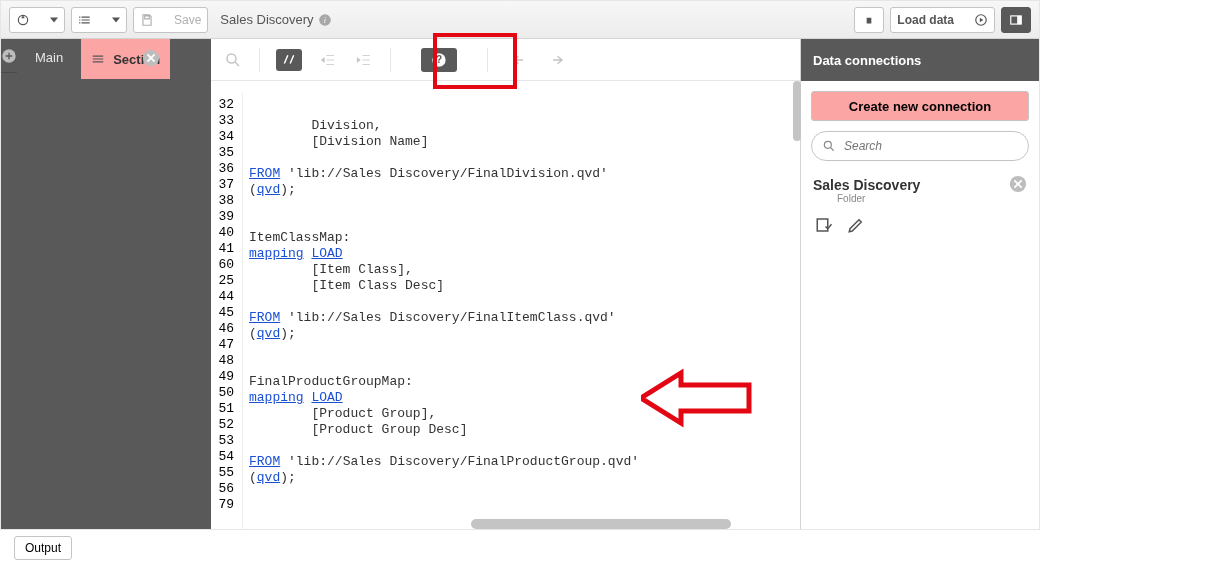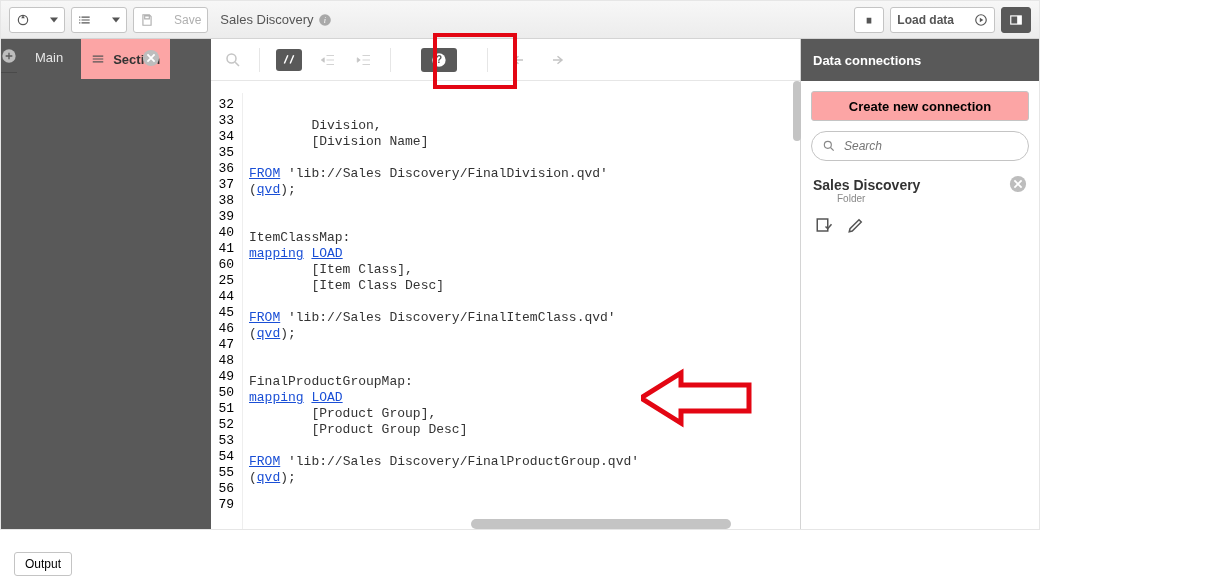--- a/index.html
+++ b/index.html
@@ -261,16 +261,16 @@
         </div>
       </div>
     </div>
 
     <div class="scroll-indicator"></div>
   </div>
 
 </div>
 
 <div style="position:relative; width:1040px;">
-  <button class="output-btn" style="margin:22px 0 0 14px">
+  <button class="output-btn" style="margin:6px 0 0 14px">
     <span>Output</span>
   </button>
 </div>
 
 </body></html>

